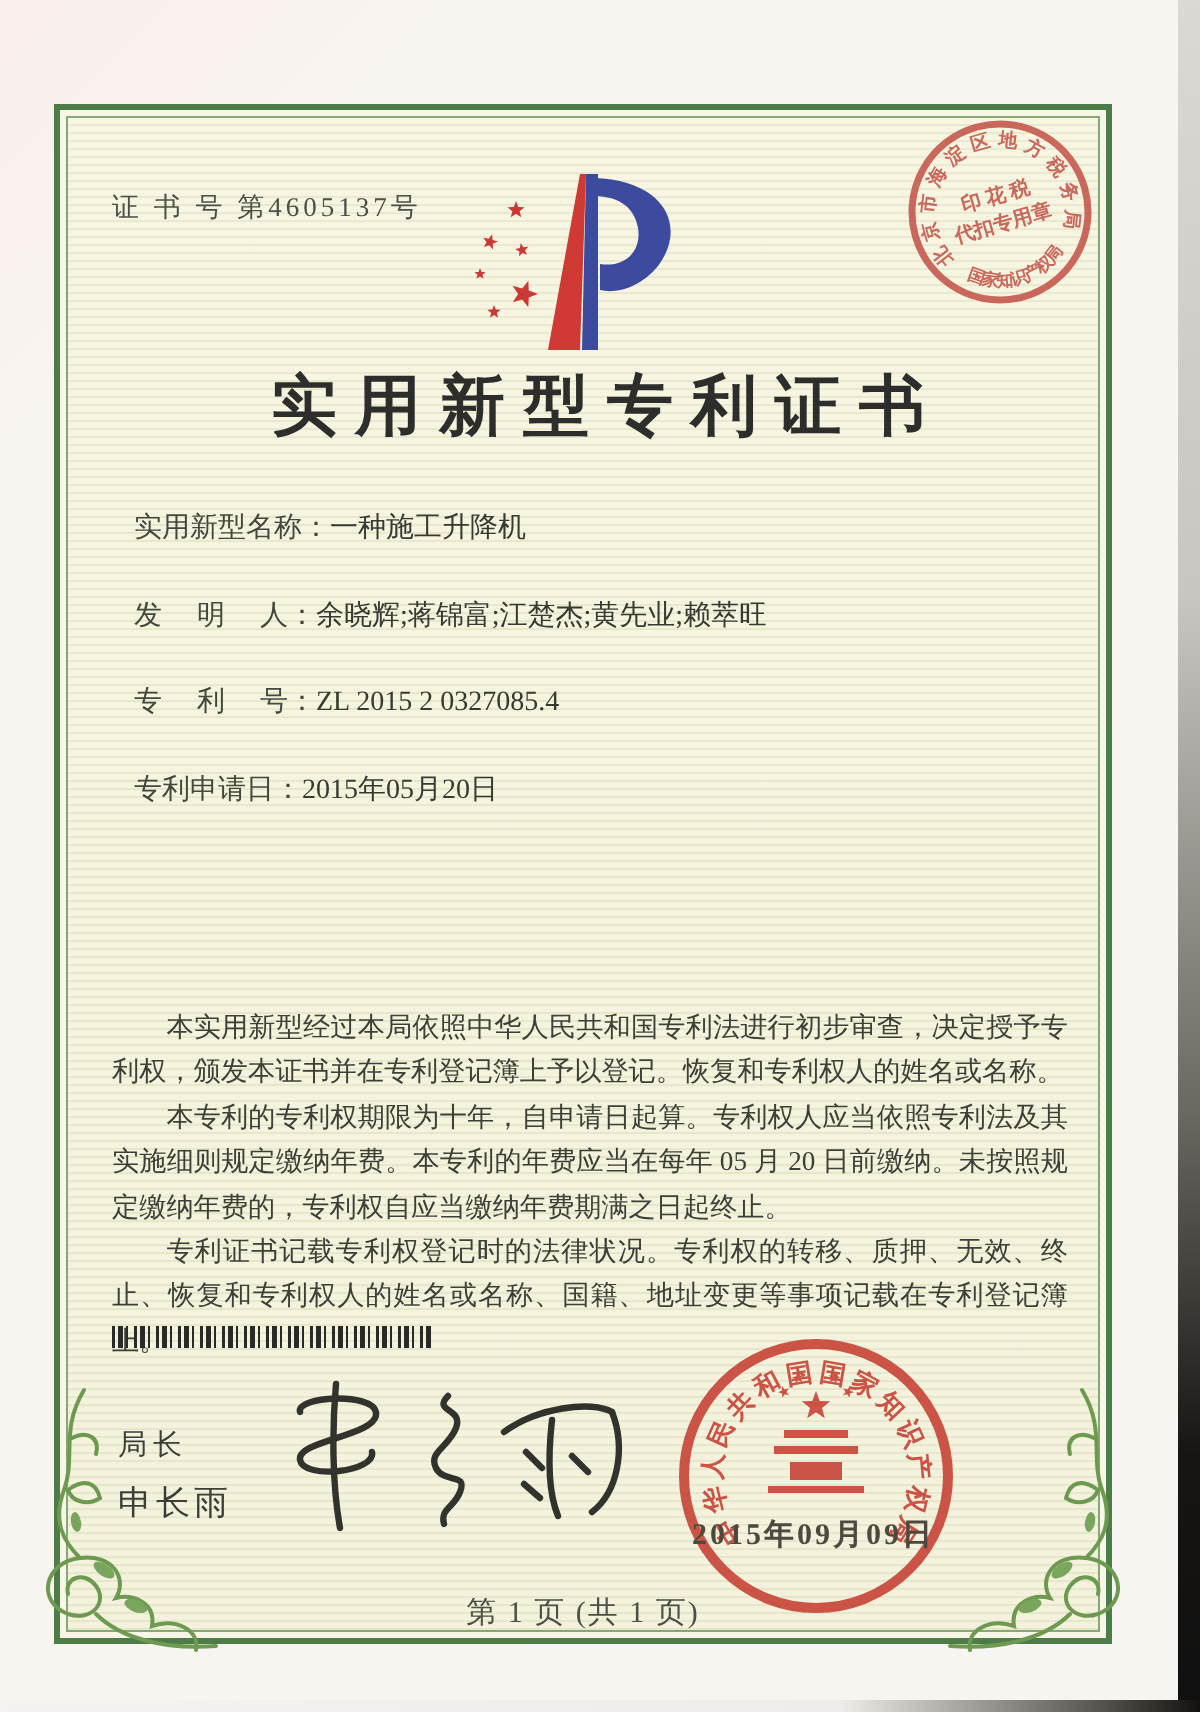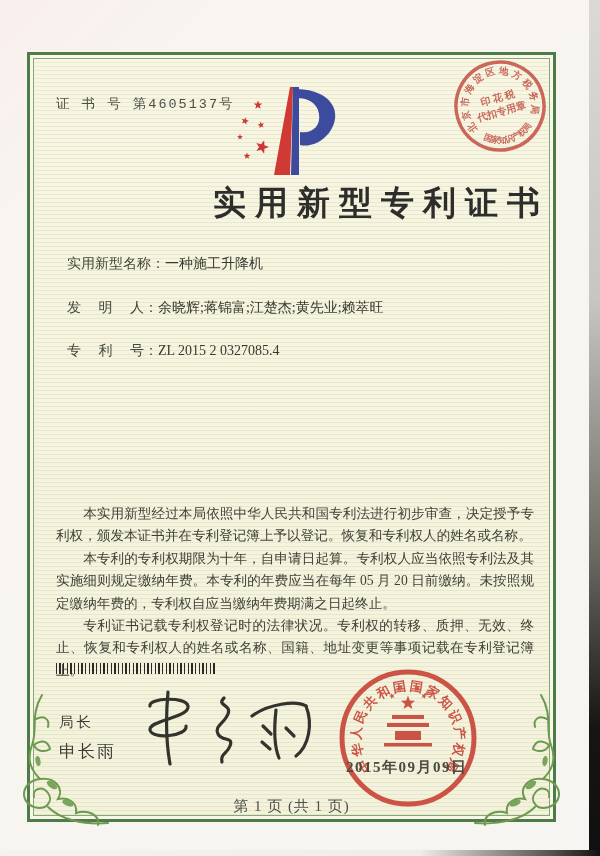--- a/index.html
+++ b/index.html
@@ -11,24 +11,24 @@
   .scan-edge-bottom{position:absolute;left:0;bottom:0;width:600px;height:6px;
     background:linear-gradient(to right,#f5f3ef 0%,#efede9 70%,#55514c 92%,#141210 100%);}
 
   .frame{position:absolute;left:27px;top:52px;width:529px;height:770px;
     border:3px solid #4e7c49;padding:3px;box-sizing:border-box;background:#f8f6e6;}
   .frame-inner{position:relative;width:100%;height:100%;border:1px solid #84a877;box-sizing:border-box;
     background:
       repeating-linear-gradient(0deg, rgba(148,174,112,0.16) 0px, rgba(148,174,112,0.16) 1px, transparent 1px, transparent 4px),
       linear-gradient(180deg,#f8f5e3 0%,#f6f3de 50%,#f4f2dc 100%);}
 
-  .cert-no{position:absolute;left:22px;top:36px;font-size:13.5px;letter-spacing:2px;color:#4c5147;font-family:Liberation Mono, monospace;}
+  .cert-no{position:absolute;left:22px;top:36px;font-size:13.5px;letter-spacing:2px;color:#4c5147;}
 
   .logo{position:absolute;left:50%;top:22px;transform:translateX(-50%);}
-  .title{position:absolute;left:0;top:122px;width:100%;text-align:right;
+  .title{position:absolute;left:12px;top:122px;width:100%;text-align:center;
     font-size:33px;font-weight:600;letter-spacing:9px;color:#2d2d2b;}
 
   .rows{position:absolute;left:22px;top:196px;width:480px;}
   .row{height:43.5px;font-size:14px;color:#3c4137;margin-left:11px;}
   .flabel{color:#43483d;}
   .fvalue{color:#363a31;}
 
   .paras{position:absolute;left:22px;top:444px;width:478px;
     font-size:13.6px;line-height:22.4px;color:#3d4036;text-align:justify;}
   .paras p{margin:0;text-indent:2em;}
@@ -81,20 +81,23 @@
 
       <div class="rows">
         <div class="row">
           <span class="flabel">实用新型名称：</span><span class="fvalue">一种施工升降机</span>
         </div>
         <div class="row">
           <span class="flabel">发　 明　 人：</span><span class="fvalue">余晓辉;蒋锦富;江楚杰;黄先业;赖萃旺</span>
         </div>
         <div class="row">
           <span class="flabel">专　 利　 号：</span><span class="fvalue">ZL 2015 2 0327085.4</span>
+        </div>
+        <div class="row">
+          <span class="flabel">专利申请日：</span><span class="fvalue">2015年05月20日</span>
         </div>
       </div>
 
       <div class="paras">
         <p>本实用新型经过本局依照中华人民共和国专利法进行初步审查，决定授予专利权，颁发本证书并在专利登记簿上予以登记。恢复和专利权人的姓名或名称。</p>
         <p>本专利的专利权期限为十年，自申请日起算。专利权人应当依照专利法及其实施细则规定缴纳年费。本专利的年费应当在每年 05 月 20 日前缴纳。未按照规定缴纳年费的，专利权自应当缴纳年费期满之日起终止。</p>
         <p>专利证书记载专利权登记时的法律状况。专利权的转移、质押、无效、终止、恢复和专利权人的姓名或名称、国籍、地址变更等事项记载在专利登记簿上。</p>
       </div>
 
       <div class="barcode"></div>

